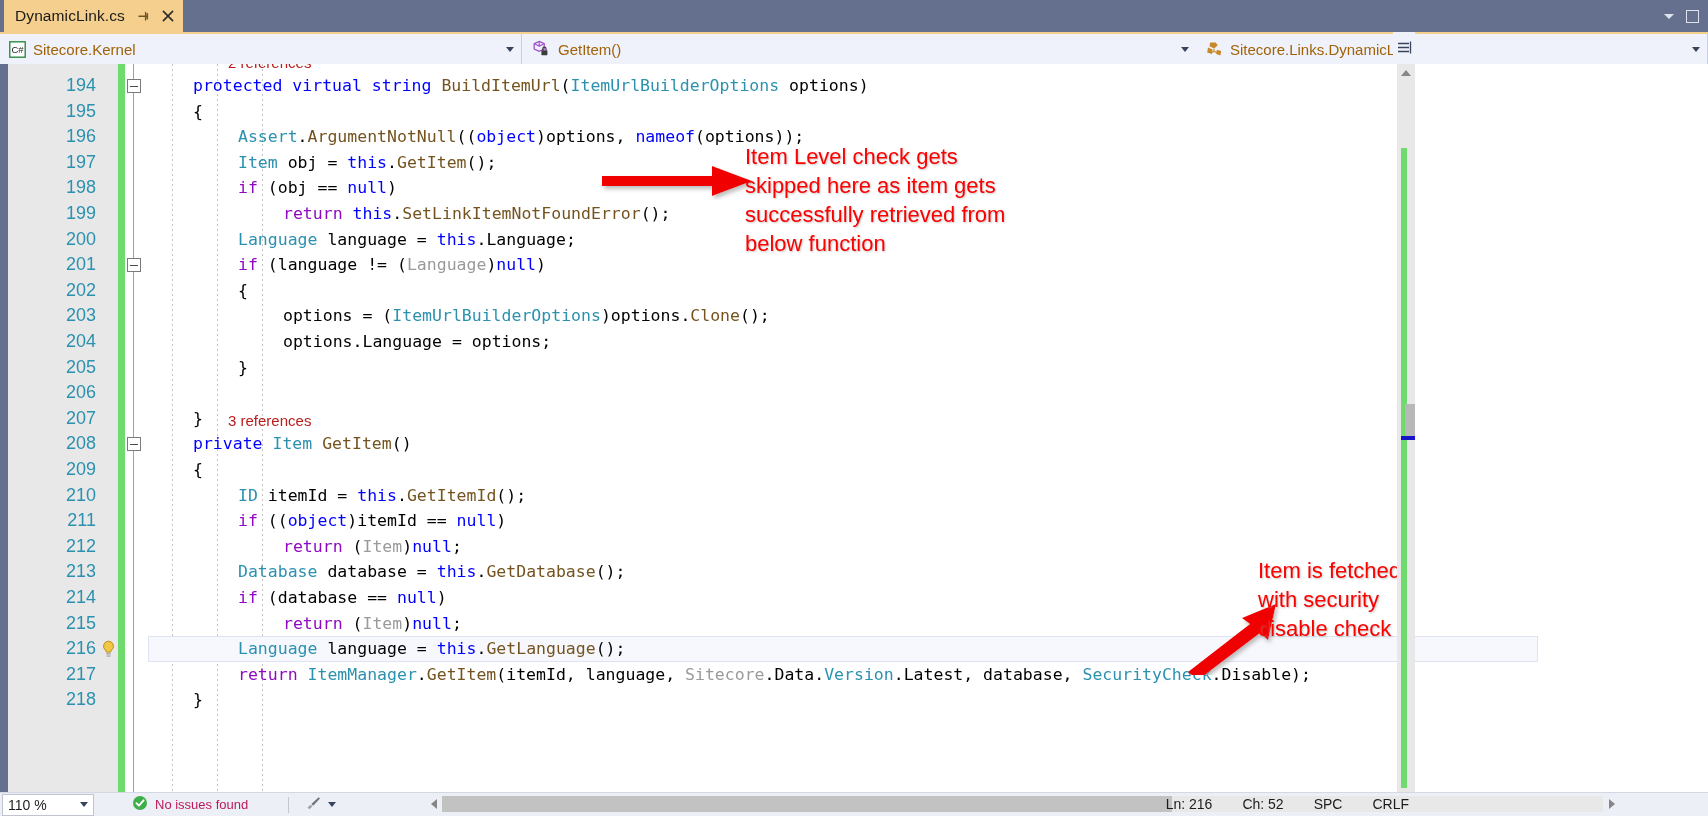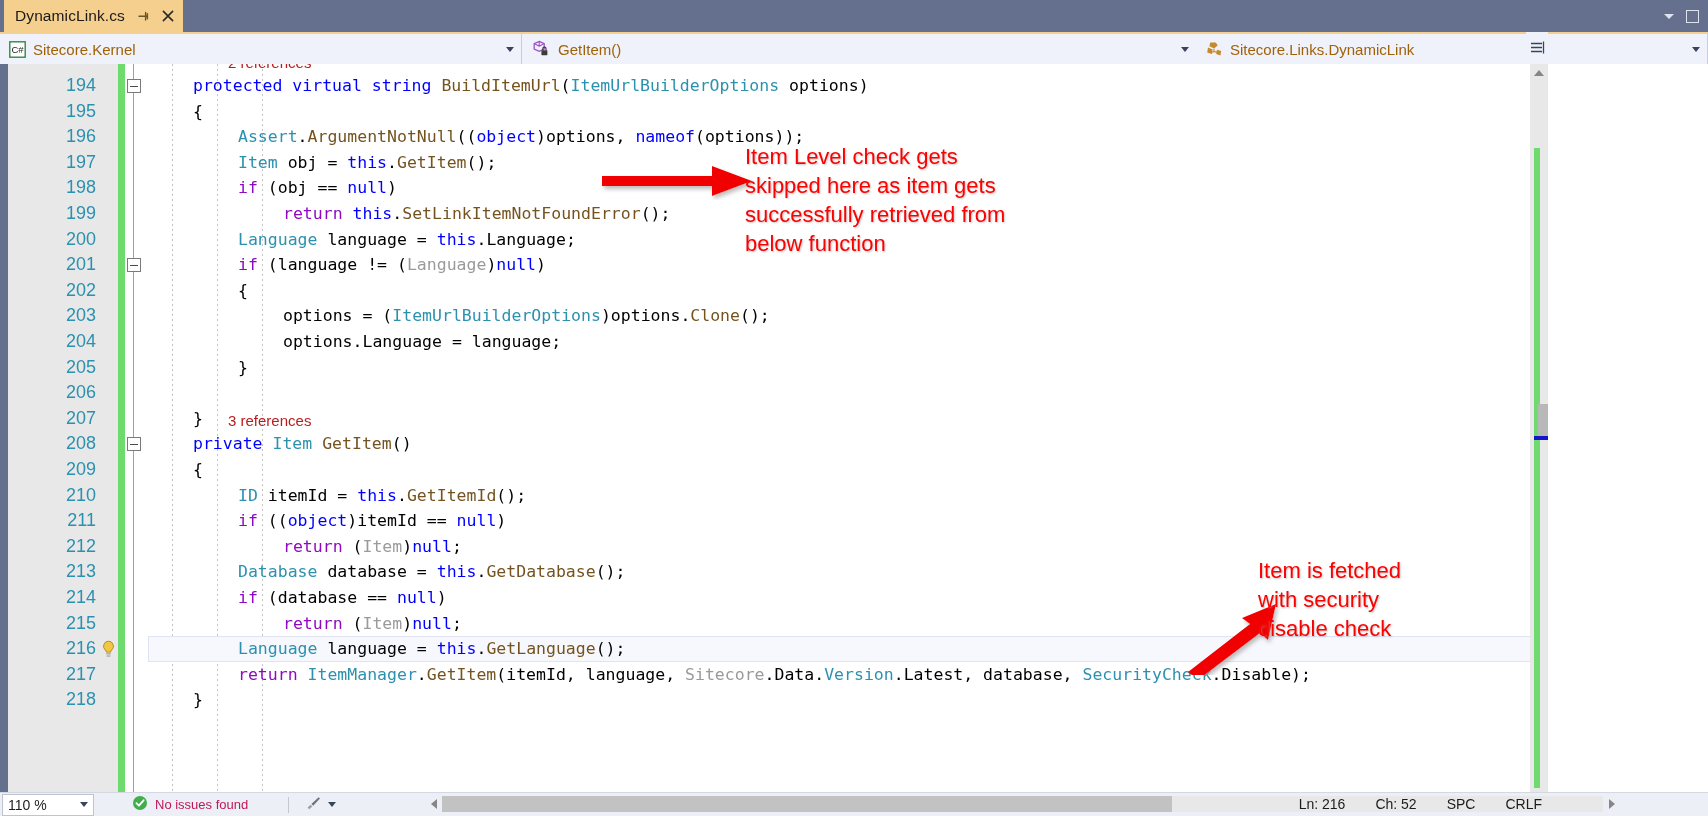--- a/index.html
+++ b/index.html
@@ -2,21 +2,21 @@
 <html><head>
 <meta charset="utf-8">
 <style>
   html,body{margin:0;padding:0;}
   body{
     width:1708px;height:816px;overflow:hidden;
     background:#ffffff;
     font-family:"Liberation Sans", sans-serif;
     -webkit-font-smoothing:antialiased;
   }
-  .vs-root{position:relative;width:1548px;height:816px;background:#ffffff;}
+  .vs-root{position:relative;width:1415px;height:816px;background:#ffffff;}
 
   
   .tabstrip{
     position:absolute;left:0;top:0;width:1708px;height:32px;
     background:#65708f;
   }
   .tab-active{
     position:absolute;left:4px;top:0;height:32px;
     background:#f5cf8e;
     display:flex;align-items:center;
@@ -331,21 +331,21 @@
         <div class="line" style="top: 213.8px;">
           <div class="lnum">202</div>
           <div class="code" style="left: 238px;"><span class="p">{</span></div>
         </div>
         <div class="line" style="top: 239.4px;">
           <div class="lnum">203</div>
           <div class="code" style="left: 283px;"><span class="p">options = (</span><span class="t">ItemUrlBuilderOptions</span><span class="p">)options.</span><span class="m">Clone</span><span class="p">();</span></div>
         </div>
         <div class="line" style="top: 265px;">
           <div class="lnum">204</div>
-          <div class="code" style="left: 283px;"><span class="p">options.</span><span class="p">Language</span><span class="p"> = language;</span></div>
+          <div class="code" style="left: 283px;"><span class="p">options.</span><span class="p">Language</span><span class="p"> = options;</span></div>
         </div>
         <div class="line" style="top: 290.6px;">
           <div class="lnum">205</div>
           <div class="code" style="left: 238px;"><span class="p">}</span></div>
         </div>
         <div class="line" style="top: 316.2px;">
           <div class="lnum">206</div>
         </div>
         <div class="line" style="top: 341.8px;">
           <div class="lnum">207</div>

